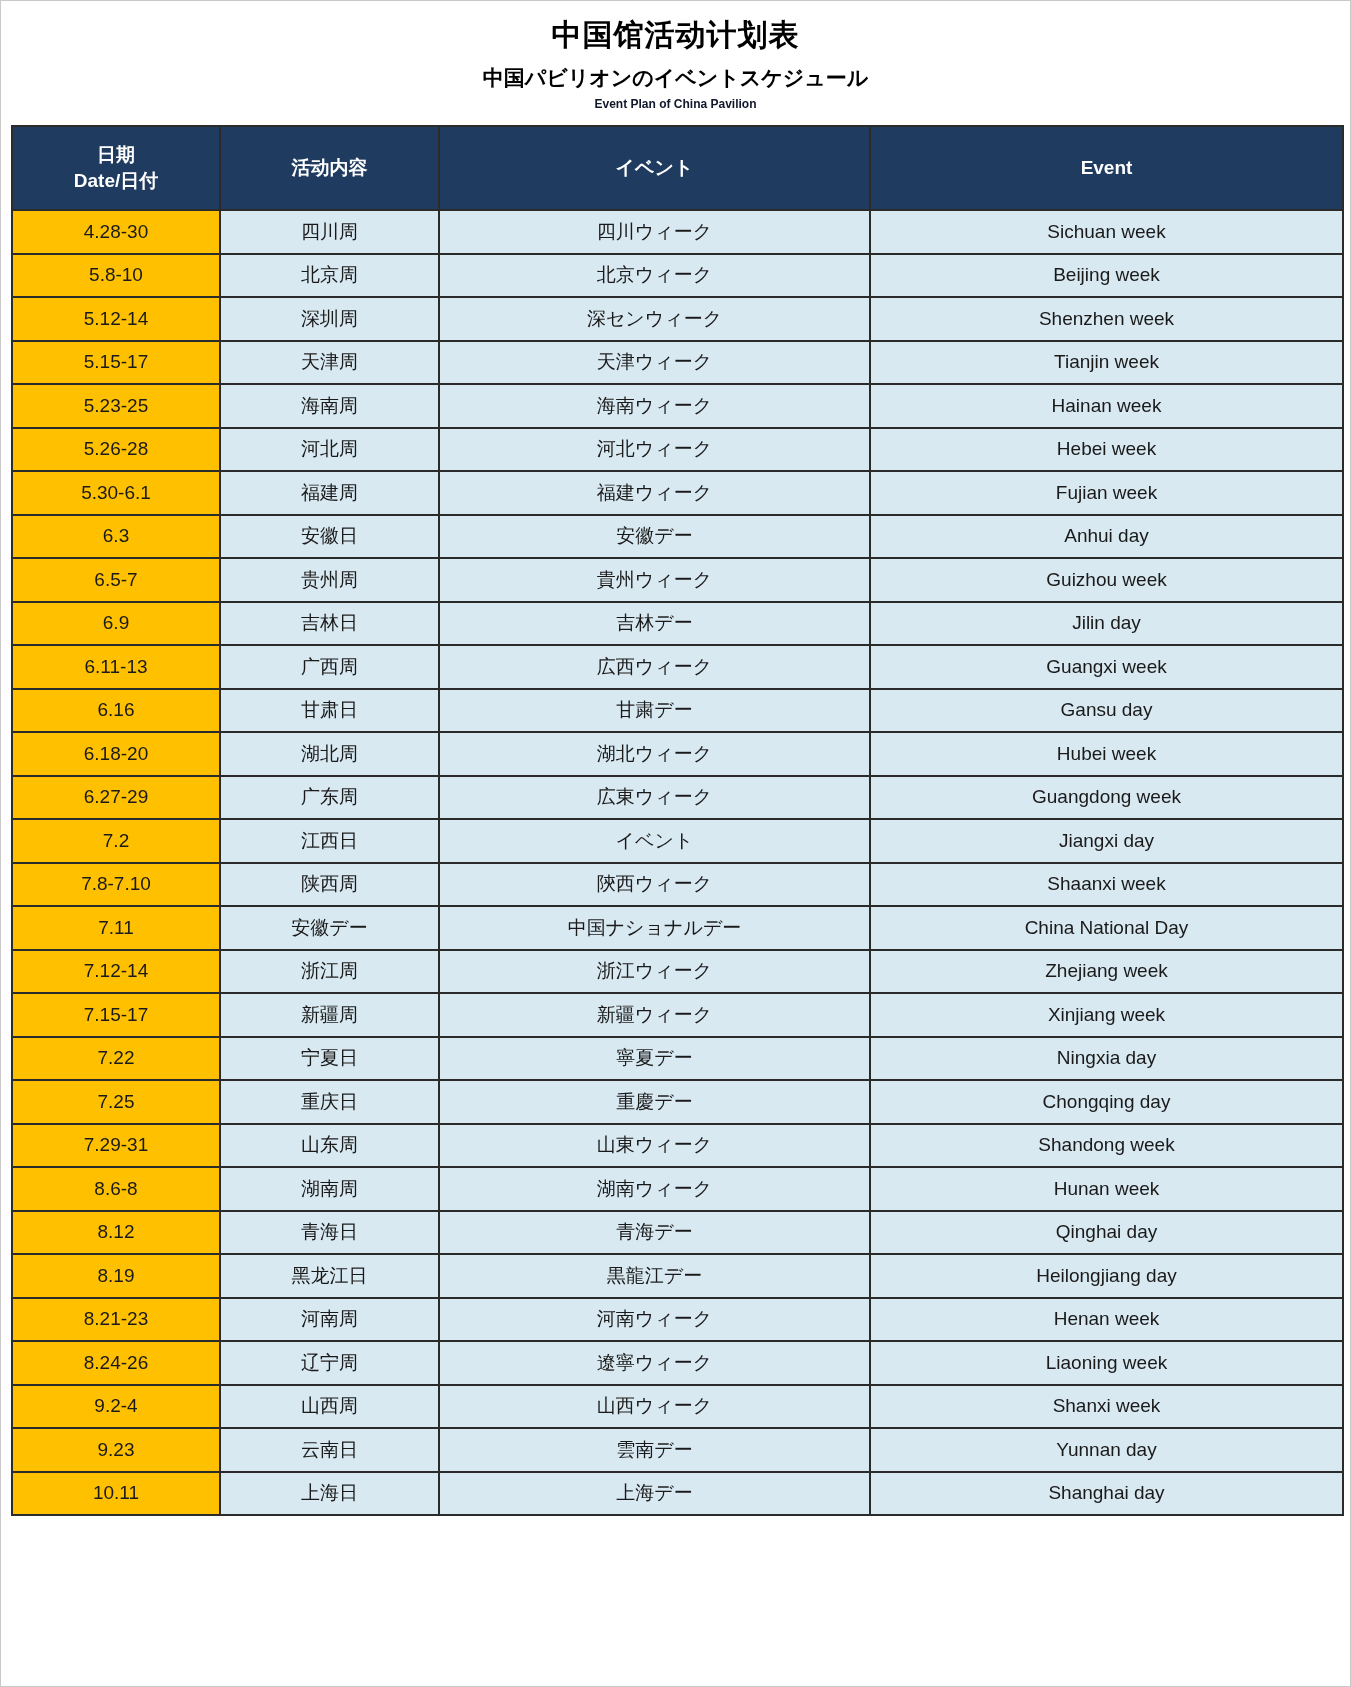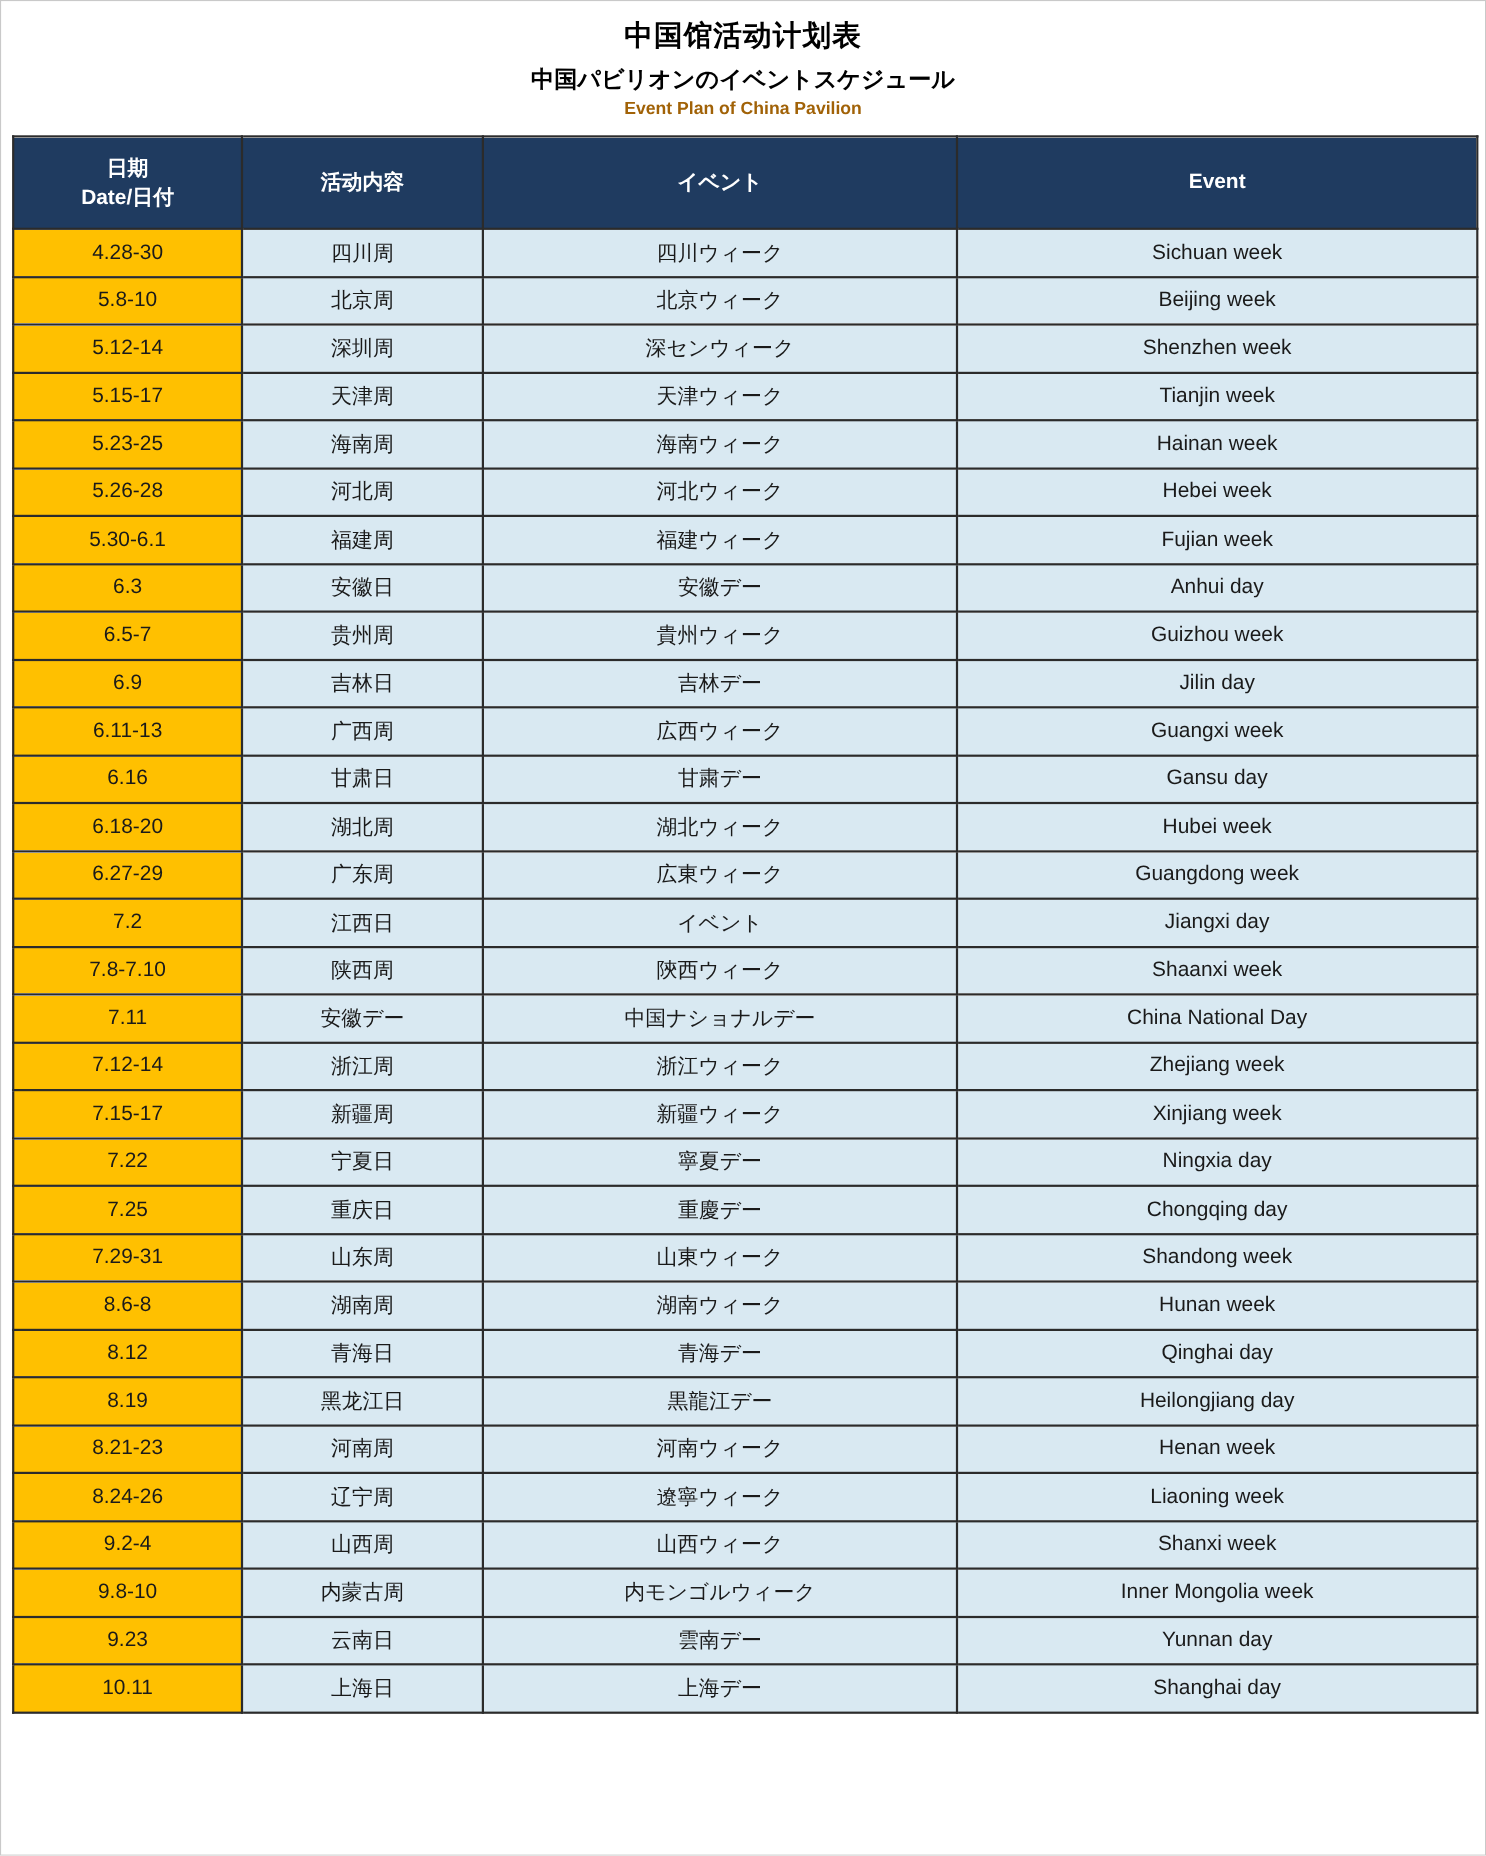--- a/index.html
+++ b/index.html
@@ -23,36 +23,36 @@
     border: 1px solid #C9C9C9;
     background: #FFFFFF;
     overflow: hidden;
   }
   .titles {
     text-align: center;
     padding: 14px 0 10px 0;
   }
   .titles h1 {
     margin: 0 0 8px 0;
-    font-size: 26px;
+    font-size: 30px;
     font-weight: bold;
     color: #000000;
     letter-spacing: 1px;
   }
   .titles h2 {
     margin: 0 0 5px 0;
     font-size: 21px;
     font-weight: bold;
     color: #000000;
   }
   .titles h3 {
     margin: 0;
-    font-size: 16px;
+    font-size: 12px;
     font-weight: bold;
-    color: #a16207;
+    color: #0f172a;
   }
   table.schedule {
     border-collapse: collapse;
     table-layout: fixed;
     width: 1331px;
     margin: 4px 10px 0 10px;
   }
   table.schedule th,
   table.schedule td {
     border: 2px solid var(--border-color);
@@ -276,26 +276,20 @@
           <td class="content-cell">遼寧ウィーク</td>
           <td class="content-cell">Liaoning week</td>
         </tr>
         <tr>
           <td class="date-cell">9.2-4</td>
           <td class="content-cell">山西周</td>
           <td class="content-cell">山西ウィーク</td>
           <td class="content-cell">Shanxi week</td>
         </tr>
         <tr>
-          <td class="date-cell">9.8-10</td>
-          <td class="content-cell">内蒙古周</td>
-          <td class="content-cell">内モンゴルウィーク</td>
-          <td class="content-cell">Inner Mongolia week</td>
-        </tr>
-        <tr>
           <td class="date-cell">9.23</td>
           <td class="content-cell">云南日</td>
           <td class="content-cell">雲南デー</td>
           <td class="content-cell">Yunnan day</td>
         </tr>
         <tr>
           <td class="date-cell">10.11</td>
           <td class="content-cell">上海日</td>
           <td class="content-cell">上海デー</td>
           <td class="content-cell">Shanghai day</td>

